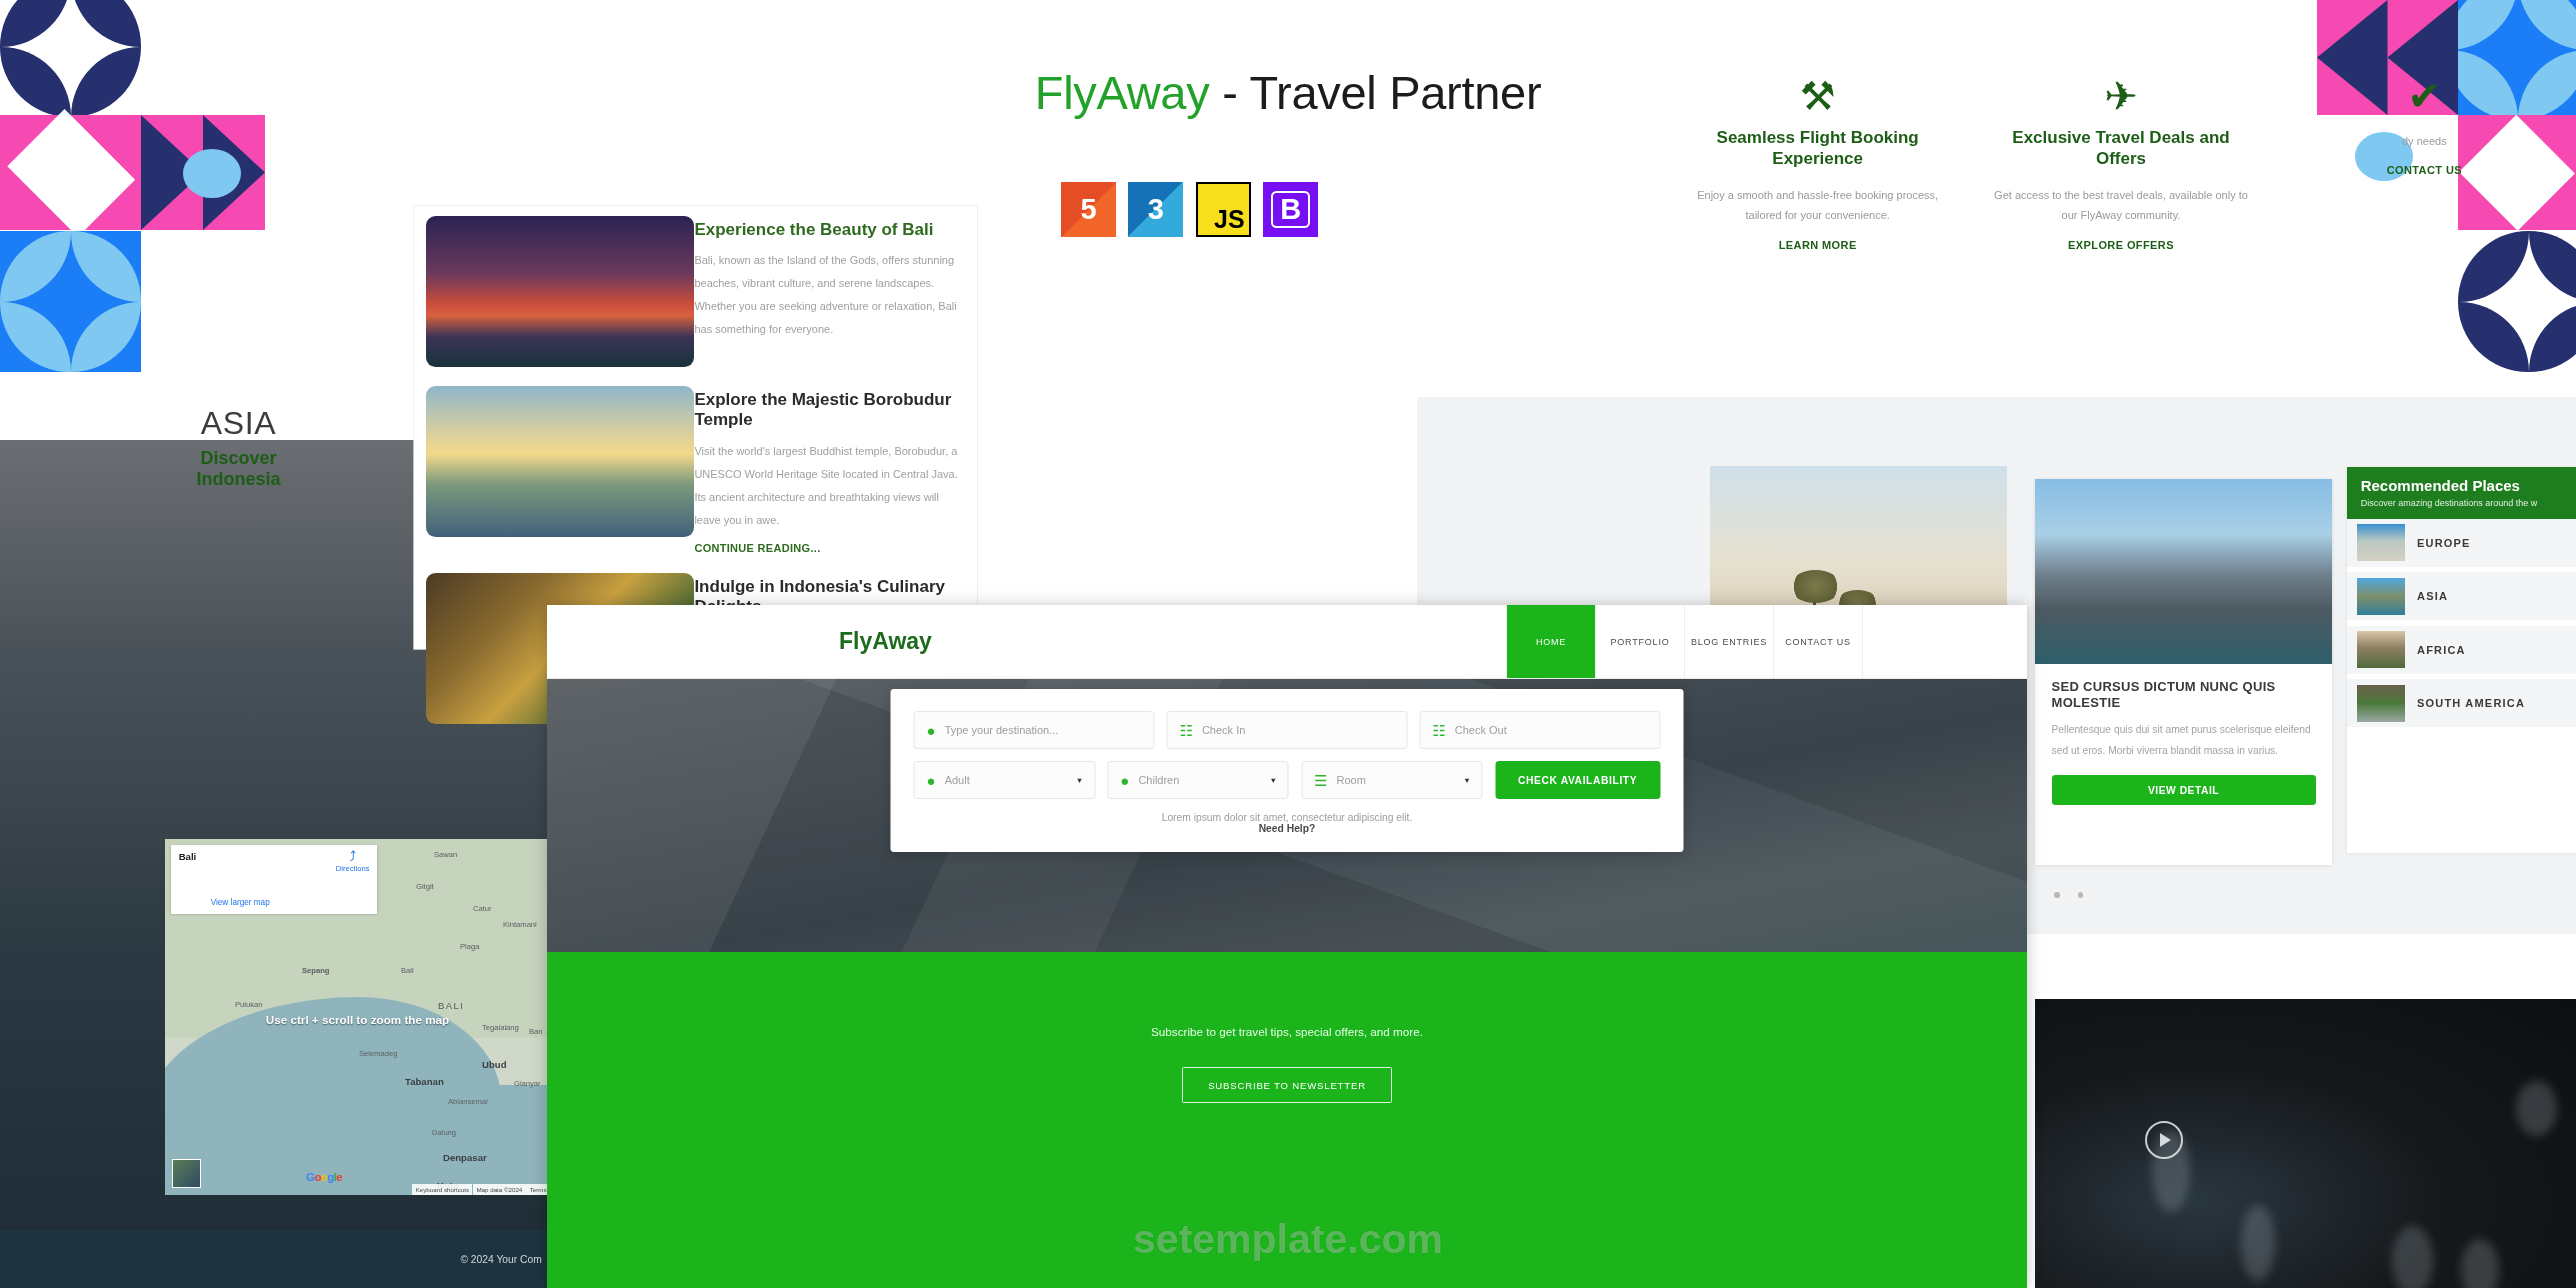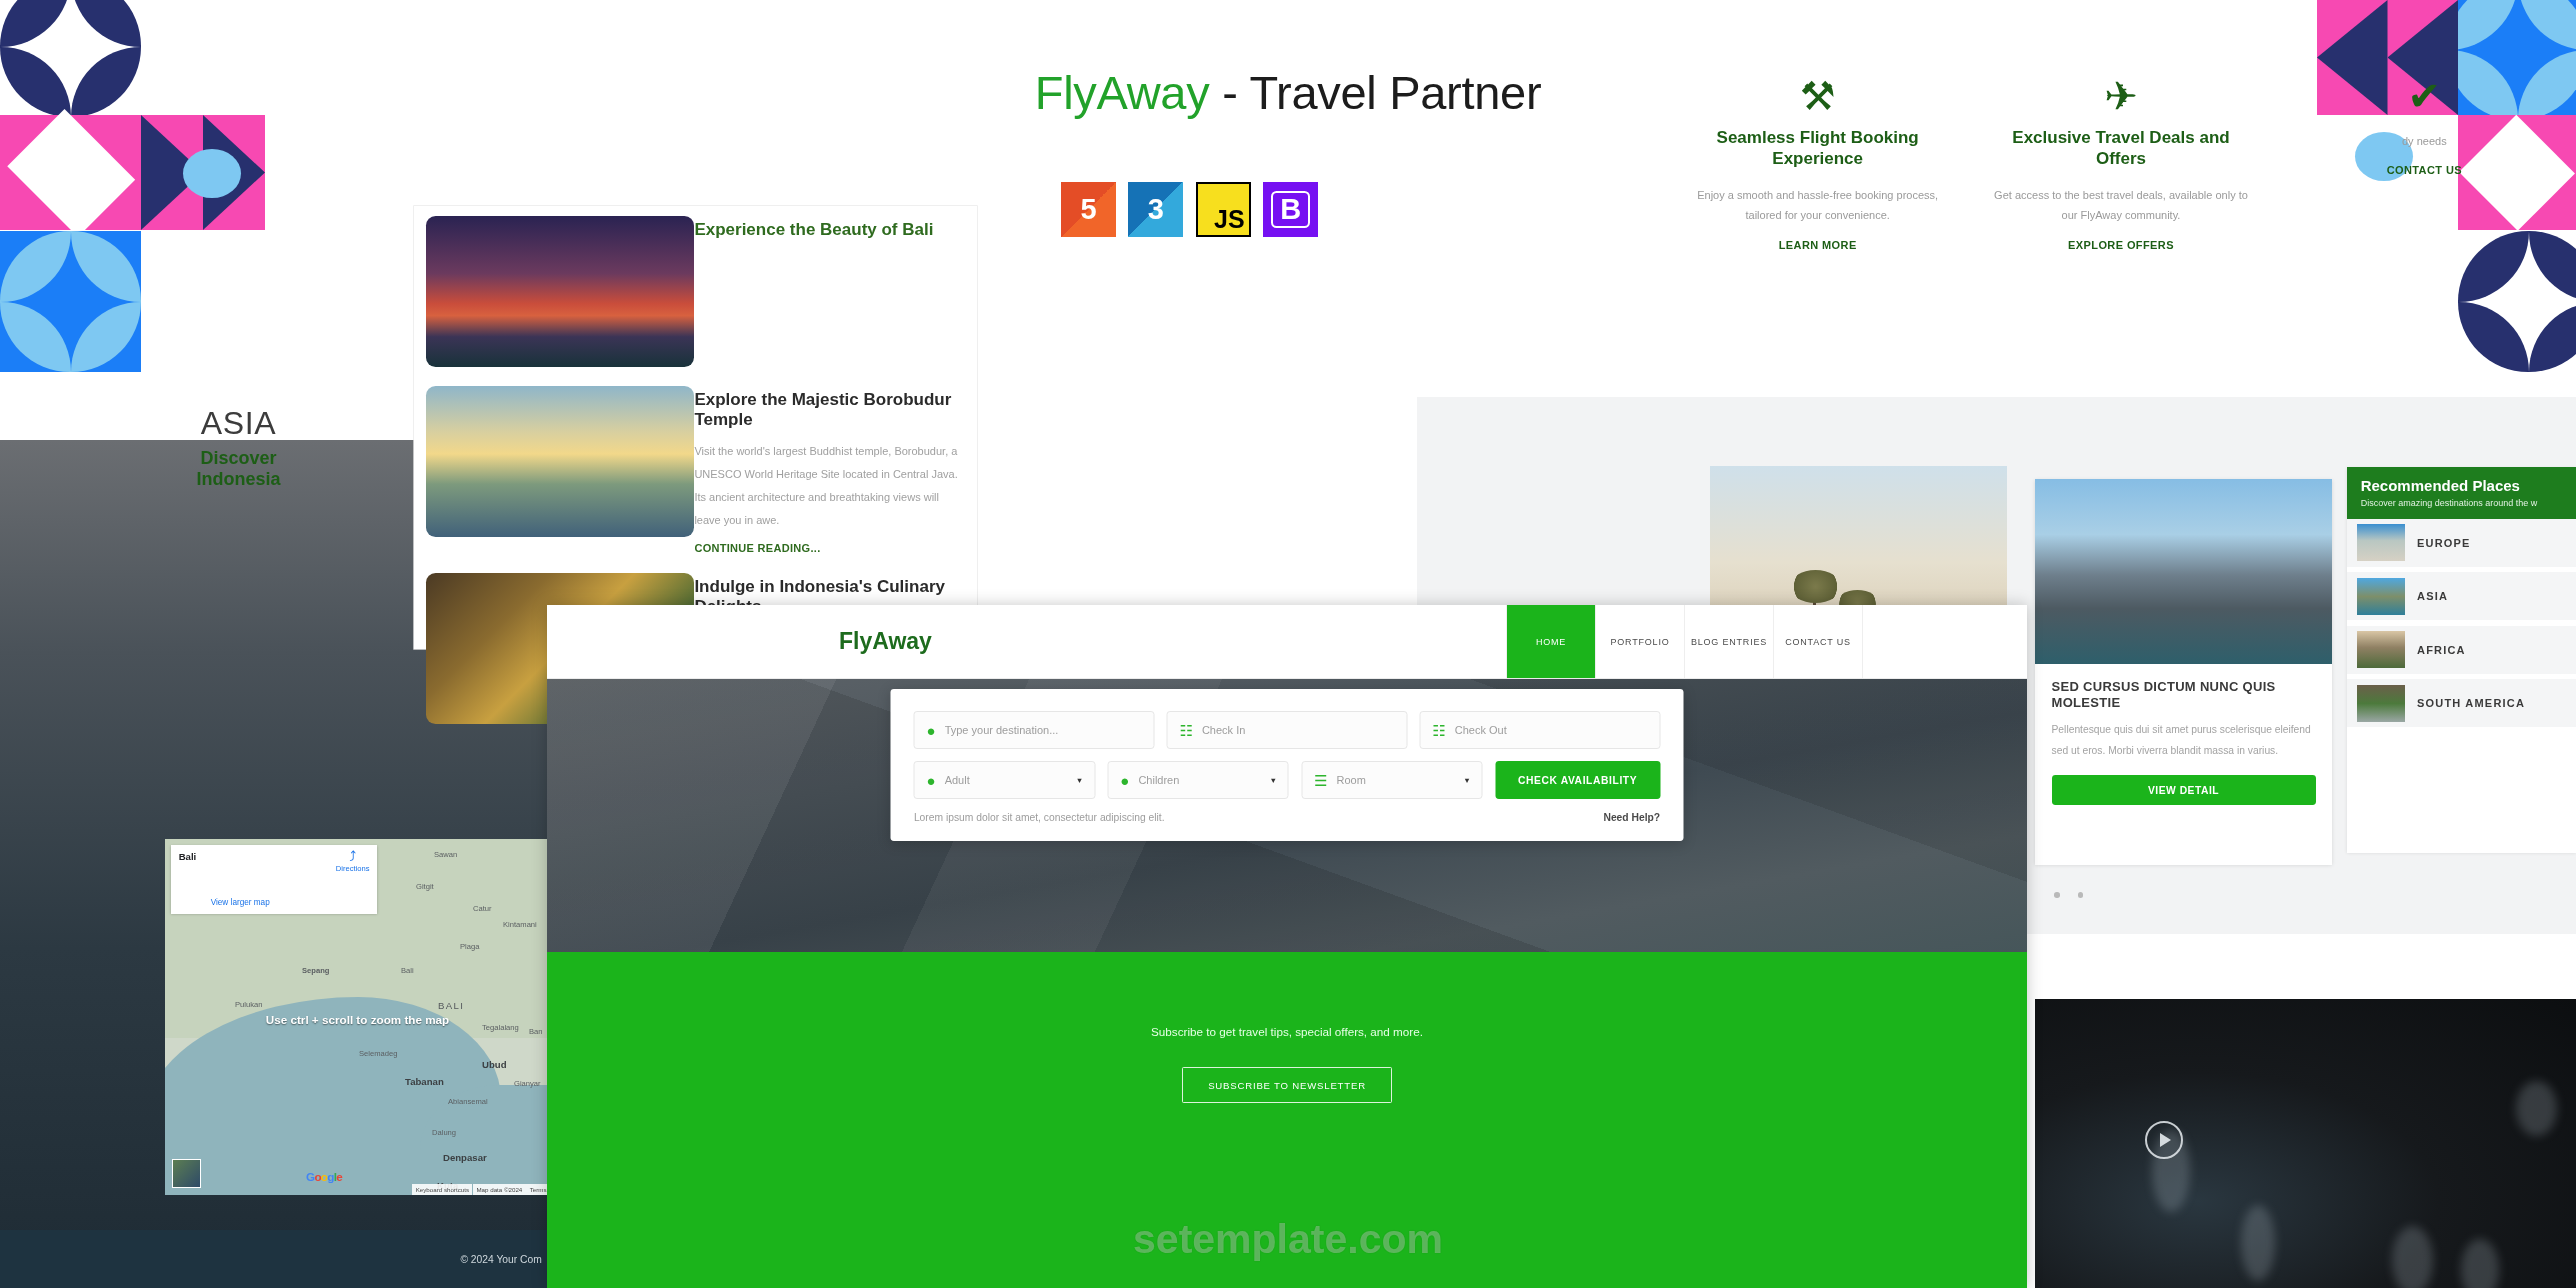--- a/index.html
+++ b/index.html
@@ -229,21 +229,21 @@
     display:flex; align-items:center; gap:9px; height:38px; padding:0 11.7px;
     background:#fcfcfc; border:0.7px solid #e6e6e6; border-radius:3.4px; flex:1; position:relative;
   }
   .sp-ico { color:#2db52d; font-size:15px; line-height:1; flex-shrink:0; }
   .sp-ph { color:#9d9d9d; font-size:11px; }
   .sp-caret { position:absolute; right:11px; color:#333; font-size:7.6px; }
   .btn-check {
     flex:0 0 165px; background:#1bb41b; color:#fff; border:none; border-radius:3.4px;
     font-size:10.3px; font-weight:bold; letter-spacing:0.6px; cursor:pointer;
   }
-  .sp-foot { display:flex; justify-content:space-between; align-items:center; margin-top:4.1px; }
+  .sp-foot { display:flex; justify-content:space-between; align-items:center; margin-top:4.1px;flex-direction:column; }
   .sp-note { color:#9d9d9d; font-size:10.3px; }
   .sp-help { color:#4a4a4a; font-size:10.3px; font-weight:bold; cursor:pointer; }
 
   .cta {
     height:336px; background:#1bb41b; color:#ffffff; text-align:center; padding-top:54px; position:relative;
   }
   .cta-title { font-size:34px; font-weight:400; letter-spacing:-0.3px; }
   .cta-sub { font-size:11.7px; margin-top:19px; color:#e6ffe6; }
   .btn-subscribe {
     margin-top:29px; padding:11.7px 25px; background:transparent;
@@ -365,20 +365,21 @@
 <div class="asia-block">
   <div class="asia-head">ASIA</div>
   <div class="asia-sub">Discover<br>Indonesia</div>
 </div>
 
 <div class="articles">
   <div class="article">
     <div class="article-thumb thumb-bali"></div>
     <div class="article-body">
       <div class="article-title green">Experience the Beauty of Bali</div>
+      <div class="article-text">Bali, known as the Island of the Gods, offers stunning beaches, vibrant culture, and serene landscapes. Whether you are seeking adventure or relaxation, Bali has something for everyone.</div>
     </div>
   </div>
   <div class="article">
     <div class="article-thumb thumb-boro"></div>
     <div class="article-body">
       <div class="article-title dark">Explore the Majestic Borobudur Temple</div>
       <div class="article-text">Visit the world's largest Buddhist temple, Borobudur, a UNESCO World Heritage Site located in Central Java. Its ancient architecture and breathtaking views will leave you in awe.</div>
       <span class="article-more">CONTINUE READING...</span>
     </div>
   </div>

